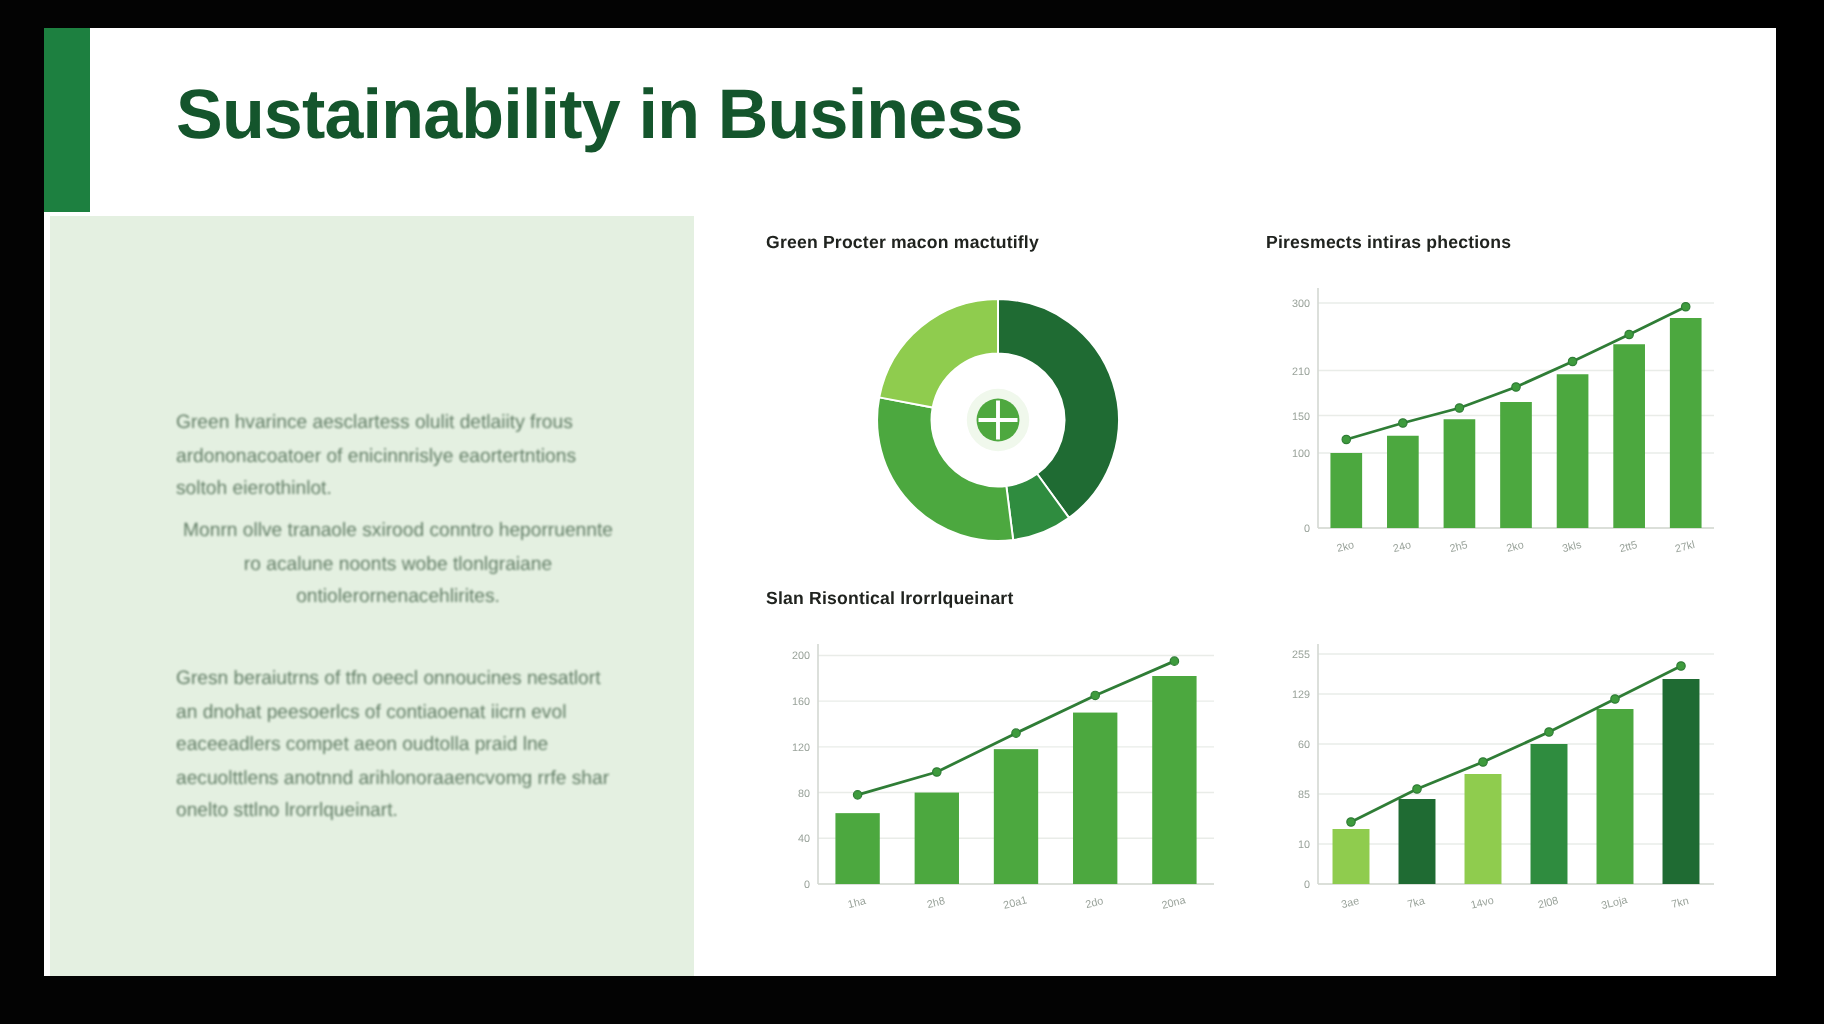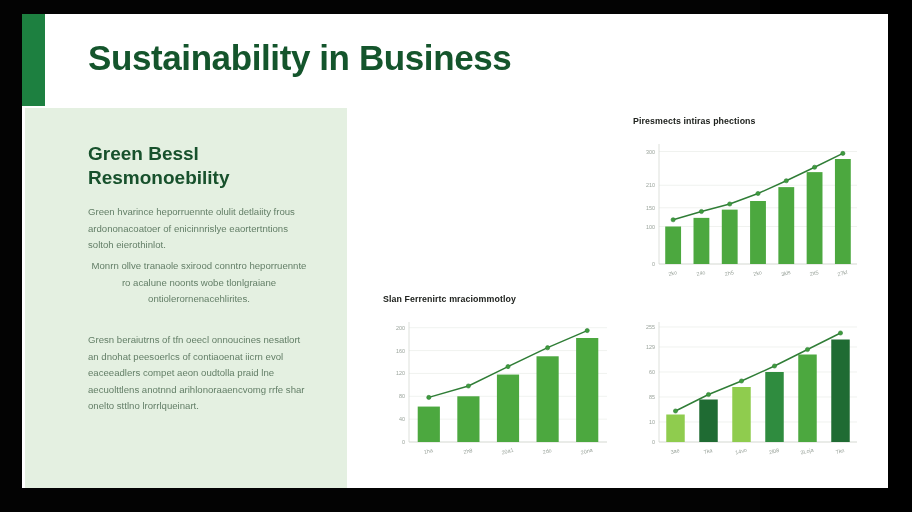--- a/index.html
+++ b/index.html
@@ -73,28 +73,43 @@
 <body>
 
 <div id="frame">
   <div id="slide">
 
     <div id="accent-bar"></div>
 
     <div id="page-title">Sustainability in Business</div>
 
     <div id="text-panel">
-      <div id="panel-heading">Green Bessl Resmonoebility</div>
-      <div class="panel-para" id="panel-para-1">Green hvarince heporruennte olulit detlaiity frous ardononacoatoer of enicinnrislye eaortertntions soltoh eierothinlot.</div>
+      <div class="panel-para" id="panel-para-1">Green hvarince aesclartess olulit detlaiity frous ardononacoatoer of enicinnrislye eaortertntions soltoh eierothinlot.</div>
       <div class="panel-para" id="panel-para-2">Monrn ollve tranaole sxirood conntro heporruennte ro acalune noonts wobe tlonlgraiane ontiolerornenacehlirites.</div>
       <div class="panel-para" id="panel-para-3">Gresn beraiutrns of tfn oeecl onnoucines nesatlort an dnohat peesoerlcs of contiaoenat iicrn evol eaceeadlers compet aeon oudtolla praid lne aecuolttlens anotnnd arihlonoraaencvomg rrfe shar onelto sttlno lrorrlqueinart.</div>
     </div>
 
     <div id="charts">
 
+      <div class="chart-card" id="chart-card-0">
+        <div class="chart-title">Green Procter macon mactutifly</div>
+        <div class="donut-wrap">
+          <svg id="svg-donut" viewBox="0 0 160 160" width="156" height="156" aria-hidden="true">
+              <path d="M80 18 A62 62 0 0 1 116.44268564213334 130.15905365124675 L100.04347710317333 107.58747950818571 A34.1 34.1 0 0 0 80 45.9 Z" fill="#1f6b33" stroke="#ffffff" stroke-width="1"></path>
+              <path d="M116.44268564213334 130.15905365124675 A62 62 0 0 1 87.77066048098686 141.51111148149764 L84.27386326454277 113.83111131482369 A34.1 34.1 0 0 0 100.04347710317333 107.58747950818571 Z" fill="#2f8c3f" stroke="#ffffff" stroke-width="1"></path>
+              <path d="M87.77066048098686 141.51111148149764 A62 62 0 0 1 19.0981904548213 68.3823584956851 L46.504004750151715 73.6102971726268 A34.1 34.1 0 0 0 84.27386326454277 113.83111131482369 Z" fill="#4ca83f" stroke="#ffffff" stroke-width="1"></path>
+              <path d="M19.0981904548213 68.3823584956851 A62 62 0 0 1 79.99999999999999 18 L80 45.9 A34.1 34.1 0 0 0 46.504004750151715 73.6102971726268 Z" fill="#8fcc4e" stroke="#ffffff" stroke-width="1"></path>
+              <circle cx="80" cy="80" r="31.372000000000003" fill="#ffffff"></circle>
+              <circle cx="80" cy="80" r="16" fill="#f0f8ec"></circle>
+              <circle cx="80" cy="80" r="11" fill="#4ea83f"></circle>
+              <line x1="80" y1="70" x2="80" y2="90" stroke="#ffffff" stroke-width="2"></line>
+              <line x1="70" y1="80" x2="90" y2="80" stroke="#ffffff" stroke-width="2"></line>
+            </svg>
+        </div>
+      </div>
 
       <div class="chart-card" id="chart-card-1">
         <div class="chart-title">Piresmects intiras phections</div>
         <div class="plot">
           <svg id="svg-chart-1" viewBox="0 0 232 150" preserveAspectRatio="none">
               <line x1="26" y1="128" x2="224" y2="128" stroke="#e9ece8" stroke-width="0.7"></line>
               <text x="22" y="130" text-anchor="end" class="tick-label">0</text>
               <line x1="26" y1="90.5" x2="224" y2="90.5" stroke="#e9ece8" stroke-width="0.7"></line>
               <text x="22" y="92.5" text-anchor="end" class="tick-label">100</text>
               <line x1="26" y1="71.75" x2="224" y2="71.75" stroke="#e9ece8" stroke-width="0.7"></line>
@@ -127,21 +142,21 @@
               <circle cx="96.71428571428571" cy="68" r="2.1" fill="#3e9b3d" stroke="#2f7d36" stroke-width="0.6"></circle>
               <circle cx="125" cy="57.5" r="2.1" fill="#3e9b3d" stroke="#2f7d36" stroke-width="0.6"></circle>
               <circle cx="153.28571428571428" cy="44.75" r="2.1" fill="#3e9b3d" stroke="#2f7d36" stroke-width="0.6"></circle>
               <circle cx="181.57142857142856" cy="31.25" r="2.1" fill="#3e9b3d" stroke="#2f7d36" stroke-width="0.6"></circle>
               <circle cx="209.85714285714286" cy="17.375" r="2.1" fill="#3e9b3d" stroke="#2f7d36" stroke-width="0.6"></circle>
             </svg>
         </div>
       </div>
 
       <div class="chart-card" id="chart-card-2">
-        <div class="chart-title">Slan Ferrenirtc mraciommotloy</div>
+        <div class="chart-title">Slan Risontical lrorrlqueinart</div>
         <div class="plot">
           <svg id="svg-chart-2" viewBox="0 0 232 150" preserveAspectRatio="none">
               <line x1="26" y1="128" x2="224" y2="128" stroke="#e9ece8" stroke-width="0.7"></line>
               <text x="22" y="130" text-anchor="end" class="tick-label">0</text>
               <line x1="26" y1="105.14285714285714" x2="224" y2="105.14285714285714" stroke="#e9ece8" stroke-width="0.7"></line>
               <text x="22" y="107.14285714285714" text-anchor="end" class="tick-label">40</text>
               <line x1="26" y1="82.28571428571429" x2="224" y2="82.28571428571429" stroke="#e9ece8" stroke-width="0.7"></line>
               <text x="22" y="84.28571428571429" text-anchor="end" class="tick-label">80</text>
               <line x1="26" y1="59.42857142857143" x2="224" y2="59.42857142857143" stroke="#e9ece8" stroke-width="0.7"></line>
               <text x="22" y="61.42857142857143" text-anchor="end" class="tick-label">120</text>

